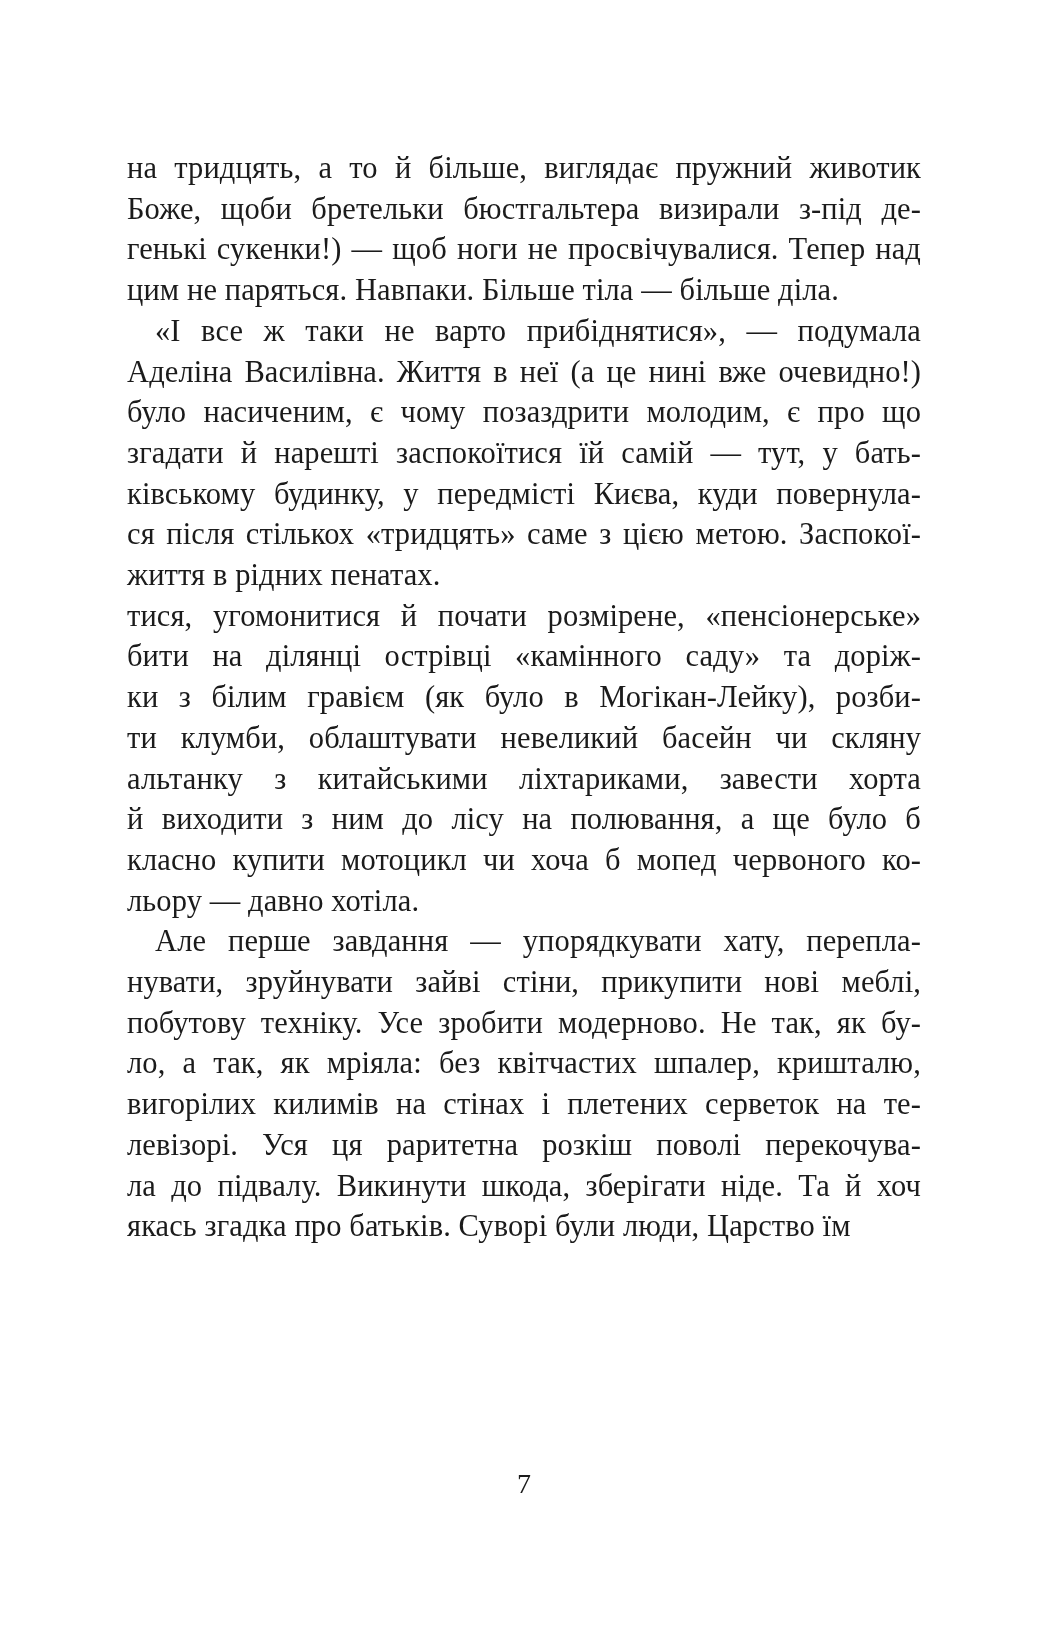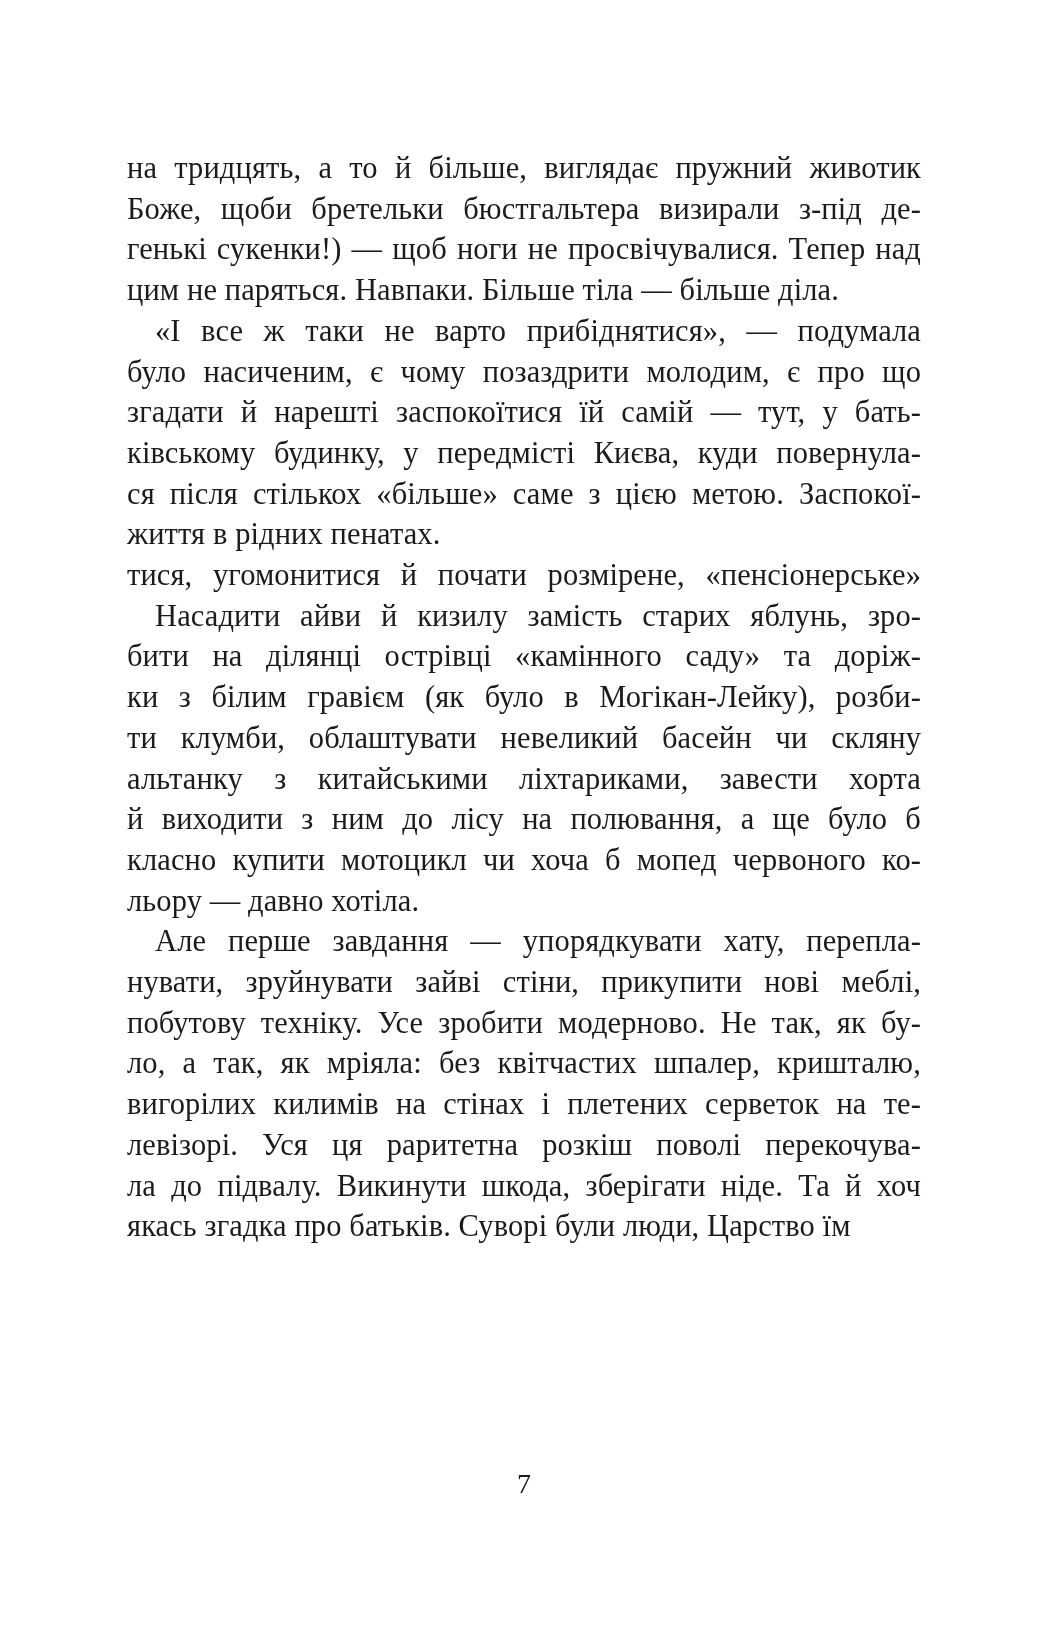--- a/index.html
+++ b/index.html
@@ -57,29 +57,29 @@
 <div class="page">
   <div class="text-block">
       <div class="paragraph">
         <div class="line">на тридцять, а то й більше, виглядає пружний животик</div>
         <div class="line">Боже, щоби бретельки бюстгальтера визирали з-під де-</div>
         <div class="line">генькі сукенки!) — щоб ноги не просвічувалися. Тепер над</div>
         <div class="line last">цим не паряться. Навпаки. Більше тіла — більше діла.</div>
       </div>
       <div class="paragraph">
         <div class="line indent">«І все ж таки не варто прибіднятися», — подумала</div>
+        <div class="line">Аделіна Василівна. Життя в неї (а це нині вже очевидно!)</div>
         <div class="line">було насиченим, є чому позаздрити молодим, є про що</div>
         <div class="line">згадати й нарешті заспокоїтися їй самій — тут, у бать-</div>
         <div class="line">ківському будинку, у передмісті Києва, куди повернула-</div>
-        <div class="line">ся після стількох «більше» саме з цією метою. Заспокої-</div>
+        <div class="line">ся після стількох «тридцять» саме з цією метою. Заспокої-</div>
         <div class="line last">життя в рідних пенатах.</div>
         <div class="line">тися, угомонитися й почати розмірене, «пенсіонерське»</div>
       </div>
       <div class="paragraph">
-        <div class="line indent">Насадити айви й кизилу замість старих яблунь, зро-</div>
         <div class="line">бити на ділянці острівці «камінного саду» та доріж-</div>
         <div class="line">ки з білим гравієм (як було в Могікан-Лейку), розби-</div>
         <div class="line">ти клумби, облаштувати невеликий басейн чи скляну</div>
         <div class="line">альтанку з китайськими ліхтариками, завести хорта</div>
         <div class="line">й виходити з ним до лісу на полювання, а ще було б</div>
         <div class="line">класно купити мотоцикл чи хоча б мопед червоного ко-</div>
         <div class="line last">льору — давно хотіла.</div>
       </div>
       <div class="paragraph">
         <div class="line indent">Але перше завдання — упорядкувати хату, перепла-</div>

